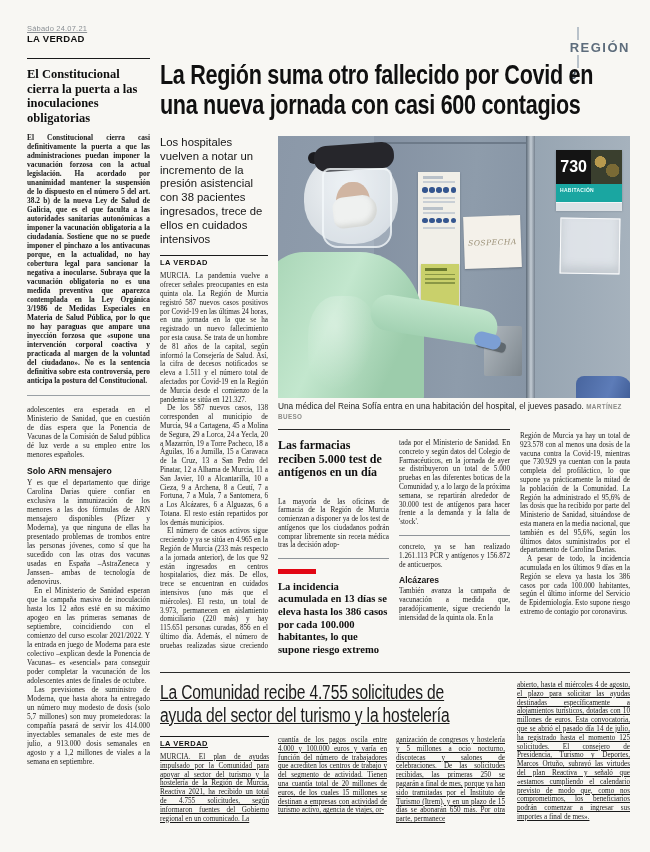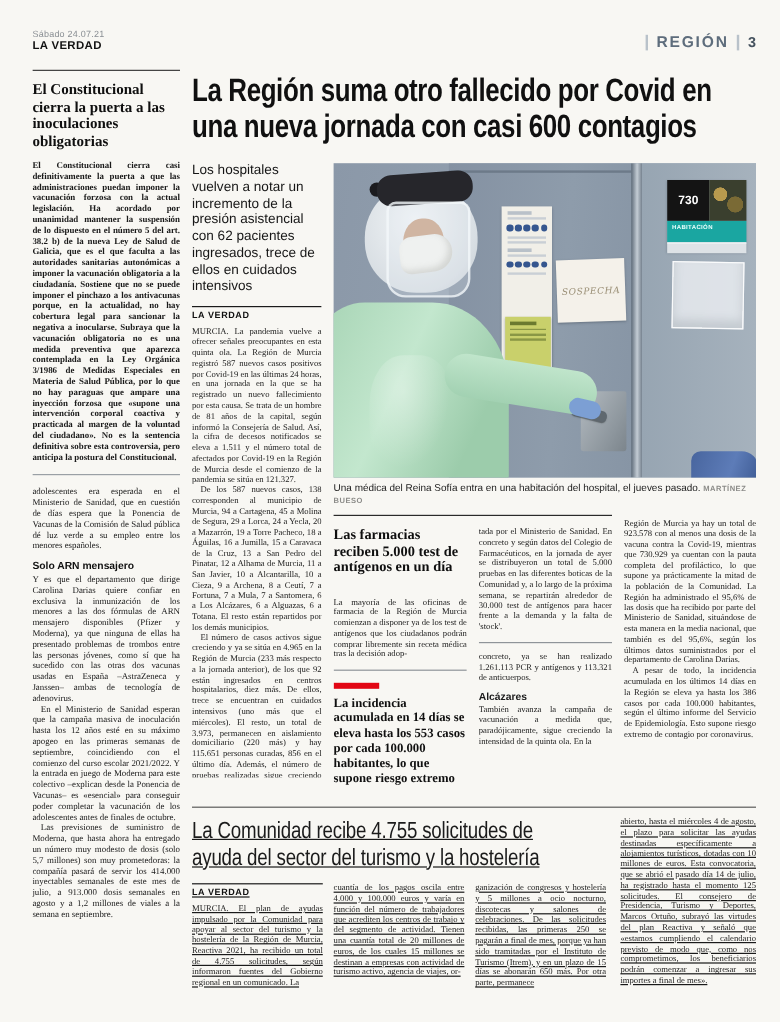--- a/index.html
+++ b/index.html
@@ -1,23 +1,23 @@
 <!DOCTYPE html>
 <html lang="es"><head>
 <meta charset="utf-8">
 <style>
   html,body{margin:0;padding:0;background:#e9e7e2;}
   .page{position:relative;width:650px;height:852px;background:#f8f7f3;margin:0 auto;overflow:hidden;
         font-family:"Liberation Serif",serif;color:#1a1a1a;}
 
   
   .hdr-left{position:absolute;left:27px;top:24px;}
-  .hdr-date{font-family:"Liberation Sans",sans-serif;font-size:7.5px;color:#8a8f94;letter-spacing:.2px;}
+  .hdr-date{font-family:"Liberation Sans",sans-serif;font-size:7.5px;color:#8a8f94;letter-spacing:.2px;text-decoration:underline;}
   .hdr-brand{font-family:"Liberation Sans",sans-serif;font-size:9.5px;font-weight:800;color:#111;letter-spacing:.3px;}
-  .hdr-right{position:absolute;right:20px;top:27px;display:flex;align-items:flex-end;font-family:"Liberation Sans",sans-serif;}
+  .hdr-right{position:absolute;right:20px;top:27px;display:flex;align-items:flex-start;font-family:"Liberation Sans",sans-serif;flex-direction:column;}
   .hdr-bar{width:2px;height:13px;background:#b9c2ca;margin:0 7px;}
   .hdr-section{font-size:13px;font-weight:800;color:#5e6d7c;letter-spacing:1.5px;}
   .hdr-page{font-size:12px;font-weight:800;color:#45525e;}
 
   
   .rail{position:absolute;left:27px;top:58px;width:123px;height:786px;overflow:hidden;}
   .rail-rule{border-top:1.6px solid #1a1a1a;margin-bottom:8px;}
   .rail h2{margin:0 0 8px 0;font-family:Liberation Serif, serif;font-size:12.5px;line-height:14.5px;font-weight:700;color:#0f0f0f;}
   .rail .brief{font-size:7.4px;line-height:9px;font-weight:700;text-align:justify;margin:0;}
   .rail-div{border-top:1px solid #9aa0a5;margin:10px 0 9px 0;}
@@ -69,21 +69,21 @@
   .greennote{position:absolute;left:143px;top:128px;width:38px;height:44px;background:#c9d06b;box-shadow:0 1px 2px rgba(40,50,60,.3);}
   .gnbar{height:3px;background:#6b7a2f;margin:4px 4px 2px 4px;width:22px;}
   .gntxt{height:1.8px;background:#8a9745;margin:2.5px 4px;}
 
   .sospecha{position:absolute;left:186px;top:80px;width:57px;height:52px;background:#f4f1ea;transform:rotate(-2deg);
             box-shadow:0 1px 2px rgba(40,50,60,.35);display:flex;align-items:center;justify-content:center;}
   .sospecha span{font-family:"DejaVu Serif",serif;font-style:italic;font-size:7.5px;letter-spacing:.5px;color:#9b9077;}
 
   .sign730{position:absolute;left:278px;top:14px;width:66px;height:60px;box-shadow:0 1px 2px rgba(40,50,60,.3);}
   .s-top{display:flex;height:34px;}
-  .s-num{flex:1.15;background:#141414;color:#fff;font-family:"Liberation Sans",sans-serif;font-weight:800;font-size:10px;
+  .s-num{flex:1.15;background:#141414;color:#fff;font-family:"Liberation Sans",sans-serif;font-weight:800;font-size:16px;
          display:flex;align-items:center;justify-content:center;}
   .s-photo{flex:1;background:radial-gradient(circle at 30% 35%,#b89a4e 0 18%,transparent 19%),
                     radial-gradient(circle at 70% 60%,#7a6a35 0 22%,transparent 23%),#3a3f2e;}
   .s-teal{height:18px;background:#1aa6a1;color:#e8fffd;font-family:"Liberation Sans",sans-serif;font-weight:700;
           font-size:5px;letter-spacing:.3px;padding:3px 0 0 4px;box-sizing:border-box;}
   .s-strip{height:8px;background:#dde2e6;border-top:1px solid #f2f5f7;}
   .pocket{position:absolute;left:282px;top:82px;width:58px;height:54px;background:rgba(245,247,249,.72);
           border:1px solid rgba(255,255,255,.85);transform:rotate(1deg);box-shadow:inset 0 -6px 8px rgba(120,130,140,.25);}
 
   .handleplate{position:absolute;left:206px;top:190px;width:38px;height:50px;border-radius:2px;
@@ -154,21 +154,21 @@
 
   <main class="main">
     <h1 style="margin:0;">
       <div class="h1line">La Región suma otro fallecido por Covid en</div>
       <div class="h1line">una nueva jornada con casi 600 contagios</div>
     </h1>
 
     <div class="article-row">
 
       <div class="col1">
-        <p class="standfirst">Los hospitales vuelven a notar un incremento de la presión asistencial con 62 pacientes ingresados, trece de ellos en cuidados intensivos</p>
+        <p class="standfirst">Los hospitales vuelven a notar un incremento de la presión asistencial con 38 pacientes ingresados, trece de ellos en cuidados intensivos</p>
         <div class="byline">LA VERDAD</div>
         <p class="bodytxt">MURCIA. La pandemia vuelve a ofrecer señales preocupantes en esta quinta ola. La Región de Murcia registró 587 nuevos casos positivos por Covid-19 en las últimas 24 horas, en una jornada en la que se ha registrado un nuevo fallecimiento por esta causa. Se trata de un hombre de 81 años de la capital, según informó la Consejería de Salud. Así, la cifra de decesos notificados se eleva a 1.511 y el número total de afectados por Covid-19 en la Región de Murcia desde el comienzo de la pandemia se sitúa en 121.327.</p>
         <p class="bodytxt ind">De los 587 nuevos casos, 138 corresponden al municipio de Murcia, 94 a Cartagena, 45 a Molina de Segura, 29 a Lorca, 24 a Yecla, 20 a Mazarrón, 19 a Torre Pacheco, 18 a Águilas, 16 a Jumilla, 15 a Caravaca de la Cruz, 13 a San Pedro del Pinatar, 12 a Alhama de Murcia, 11 a San Javier, 10 a Alcantarilla, 10 a Cieza, 9 a Archena, 8 a Ceutí, 7 a Fortuna, 7 a Mula, 7 a Santomera, 6 a Los Alcázares, 6 a Alguazas, 6 a Totana. El resto están repartidos por los demás municipios.</p>
         <p class="bodytxt ind">El número de casos activos sigue creciendo y ya se sitúa en 4.965 en la Región de Murcia (233 más respecto a la jornada anterior), de los que 92 están ingresados en centros hospitalarios, diez más. De ellos, trece se encuentran en cuidados intensivos (uno más que el miércoles). El resto, un total de 3.973, permanecen en aislamiento domiciliario (220 más) y hay 115.651 personas curadas, 856 en el último día. Además, el número de pruebas realizadas sigue creciendo en la Región. En</p>
       </div>
 
       <div class="photo-wrap">
         <figure class="photo" style="margin:0;">
           <div class="door-slab"></div>
           <div class="door-top-line"></div>
@@ -243,34 +243,34 @@
         </div>
 
         <div class="mid-row">
           <div class="mid-topline"></div>
 
           <div class="mcol">
             <h3 class="subhead-art">Las farmacias reciben 5.000 test de antígenos en un día</h3>
             <p class="bodytxt" style="margin-top:18px;">La mayoría de las oficinas de farmacia de la Región de Murcia comienzan a disponer ya de los test de antígenos que los ciudadanos podrán comprar libremente sin receta médica tras la decisión adop-</p>
             <div class="inrule"></div>
             <div class="redbar"></div>
-            <p class="pullquote">La incidencia acumulada en 14 días se eleva hasta los 553 casos por cada 100.000 habitantes, lo que supone riesgo extremo</p>
+            <p class="pullquote">La incidencia acumulada en 13 días se eleva hasta los 386 casos por cada 100.000 habitantes, lo que supone riesgo extremo</p>
           </div>
 
           <div class="mcol">
             <p class="bodytxt" style="margin-top:2px;">tada por el Ministerio de Sanidad. En concreto y según datos del Colegio de Farmacéuticos, en la jornada de ayer se distribuyeron un total de 5.000 pruebas en las diferentes boticas de la Comunidad y, a lo largo de la próxima semana, se repartirán alrededor de 30.000 test de antígenos para hacer frente a la demanda y la falta de 'stock'.</p>
             <div class="inrule"></div>
-            <p class="bodytxt" style="margin-top:0;">concreto, ya se han realizado 1.261.113 PCR y antígenos y 113.321 de anticuerpos.</p>
+            <p class="bodytxt" style="margin-top:0;">concreto, ya se han realizado 1.261.113 PCR y antígenos y 156.872 de anticuerpos.</p>
             <h4 class="vacsub">Alcázares</h4>
             <p class="bodytxt" style="margin-top:0;">También avanza la campaña de vacunación a medida que, paradójicamente, sigue creciendo la intensidad de la quinta ola. En la</p>
           </div>
 
           <div class="mcol last">
             <p class="bodytxt" style="margin-top:0;">Región de Murcia ya hay un total de 923.578 con al menos una dosis de la vacuna contra la Covid-19, mientras que 730.929 ya cuentan con la pauta completa del profiláctico, lo que supone ya prácticamente la mitad de la población de la Comunidad. La Región ha administrado el 95,6% de las dosis que ha recibido por parte del Ministerio de Sanidad, situándose de esta manera en la media nacional, que también es del 95,6%, según los últimos datos suministrados por el departamento de Carolina Darias.</p>
-            <p class="bodytxt ind">A pesar de todo, la incidencia acumulada en los últimos 14 días en la Región se eleva ya hasta los 386 casos por cada 100.000 habitantes, según el último informe del Servicio de Epidemiología. Esto supone riesgo extremo de contagio por coronavirus.</p>
+            <p class="bodytxt ind">A pesar de todo, la incidencia acumulada en los últimos 9 días en la Región se eleva ya hasta los 386 casos por cada 100.000 habitantes, según el último informe del Servicio de Epidemiología. Esto supone riesgo extremo de contagio por coronavirus.</p>
           </div>
         </div>
       </div>
     </div>
   </main>
 
   <section class="bottom">
     <div class="bottom-rule"></div>
     <div class="bottom-inner">
       <div class="bleft">

